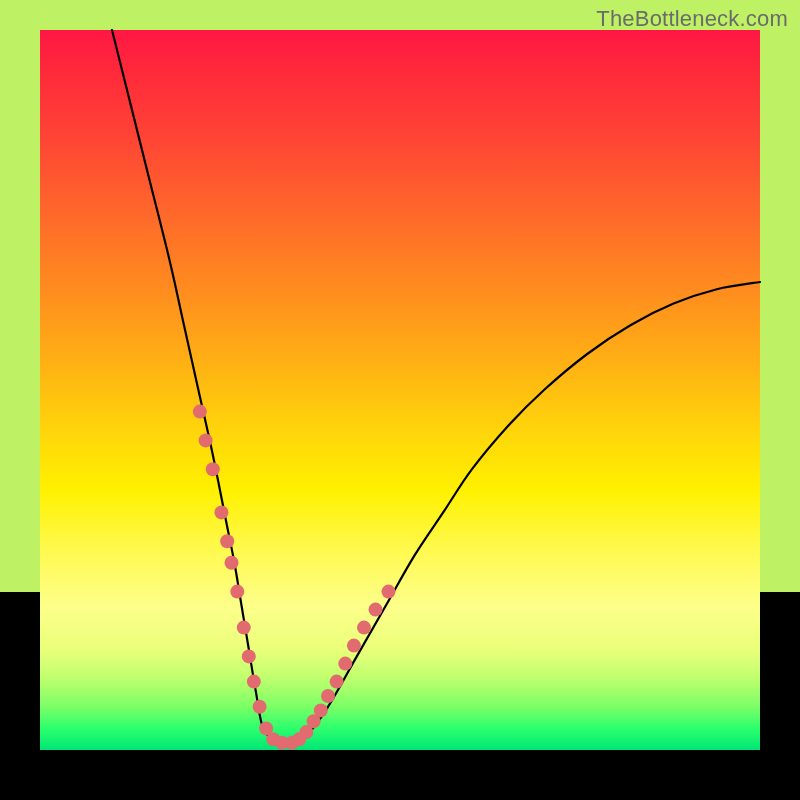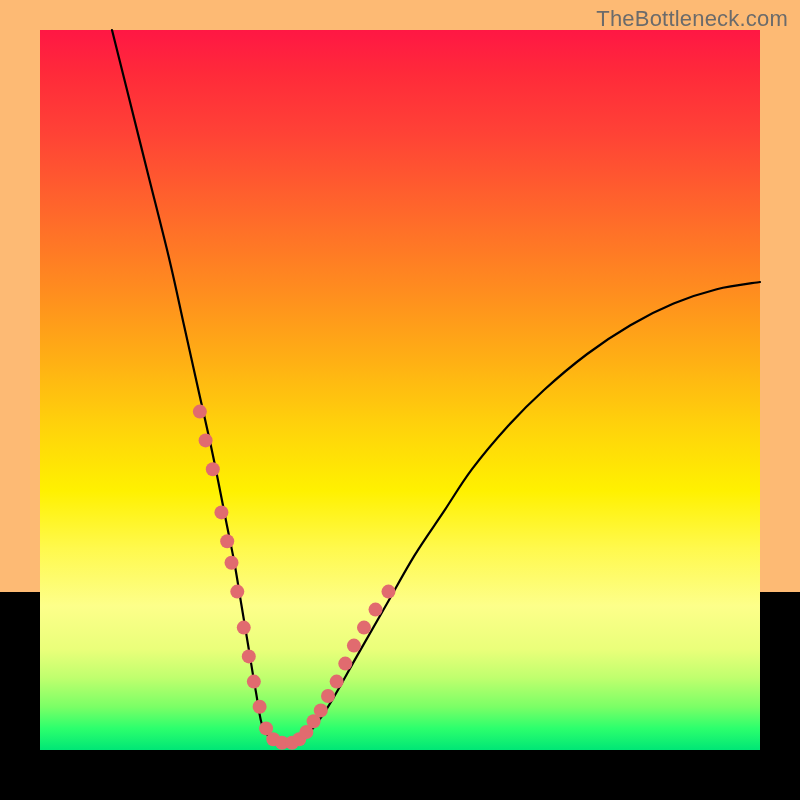--- a/index.html
+++ b/index.html
@@ -8,21 +8,21 @@
     width: 800px;
     height: 800px;
     overflow: hidden;
     background: #000;
     font-family: Arial, Helvetica, sans-serif;
   }
   .frame {
     position: relative;
     width: 800px;
     height: 592px;
-    background: #fdba74;
+    background: #bef264;
   }
   .plot {
     position: absolute;
     left: 40px;
     top: 30px;
     width: 720px;
     height: 720px;
     
     background: linear-gradient(to bottom,
       #ff1744 0%,

